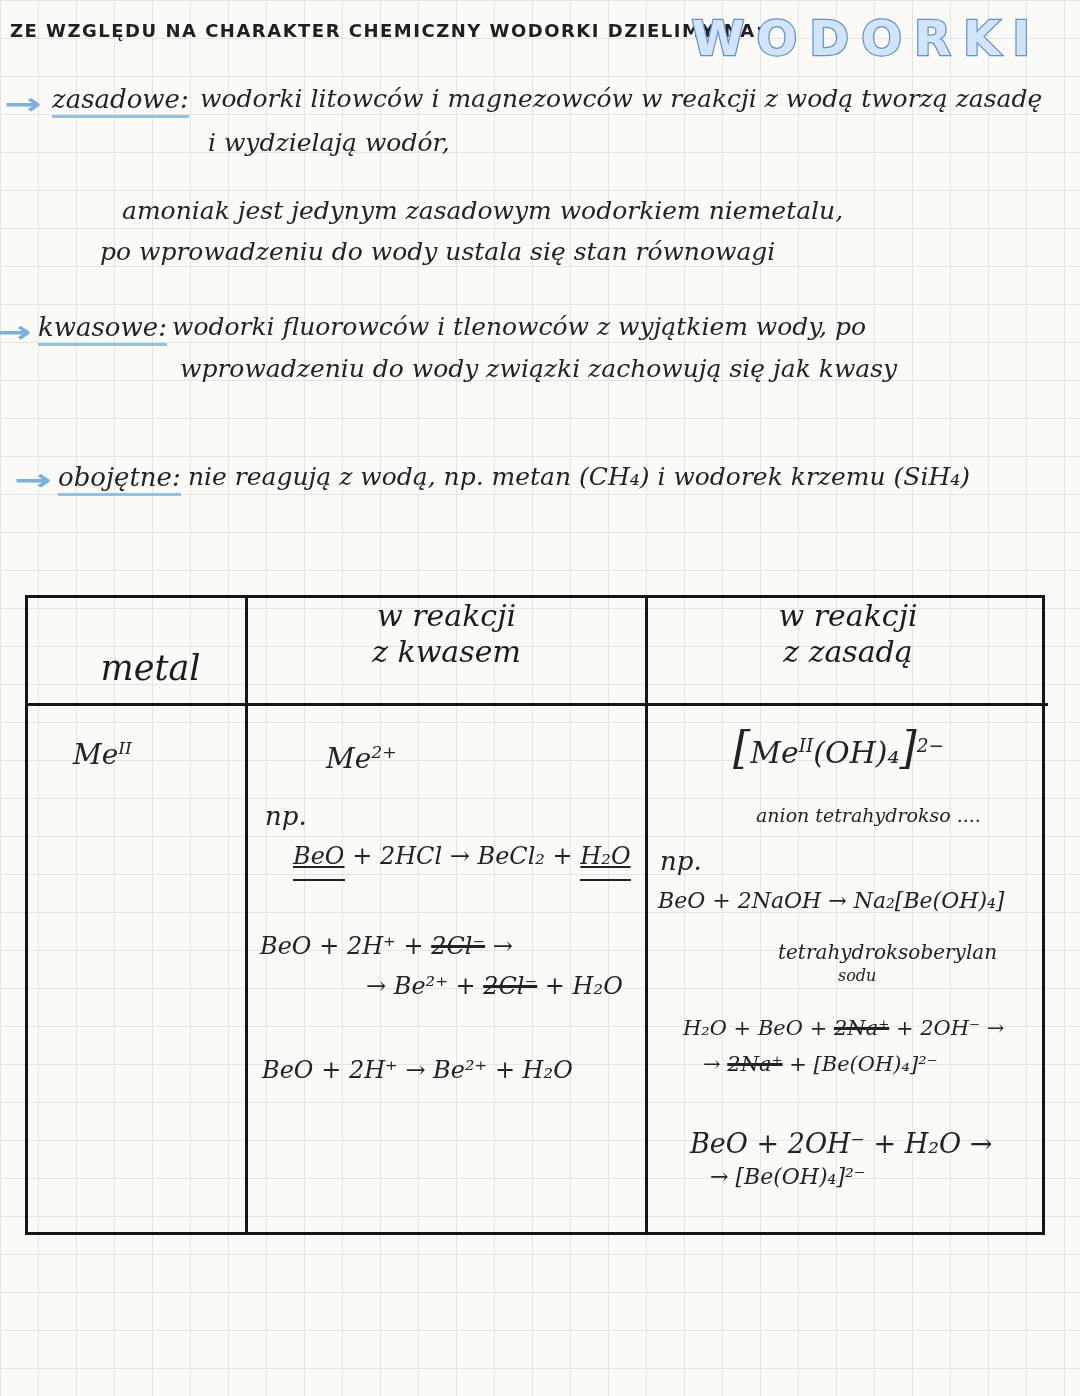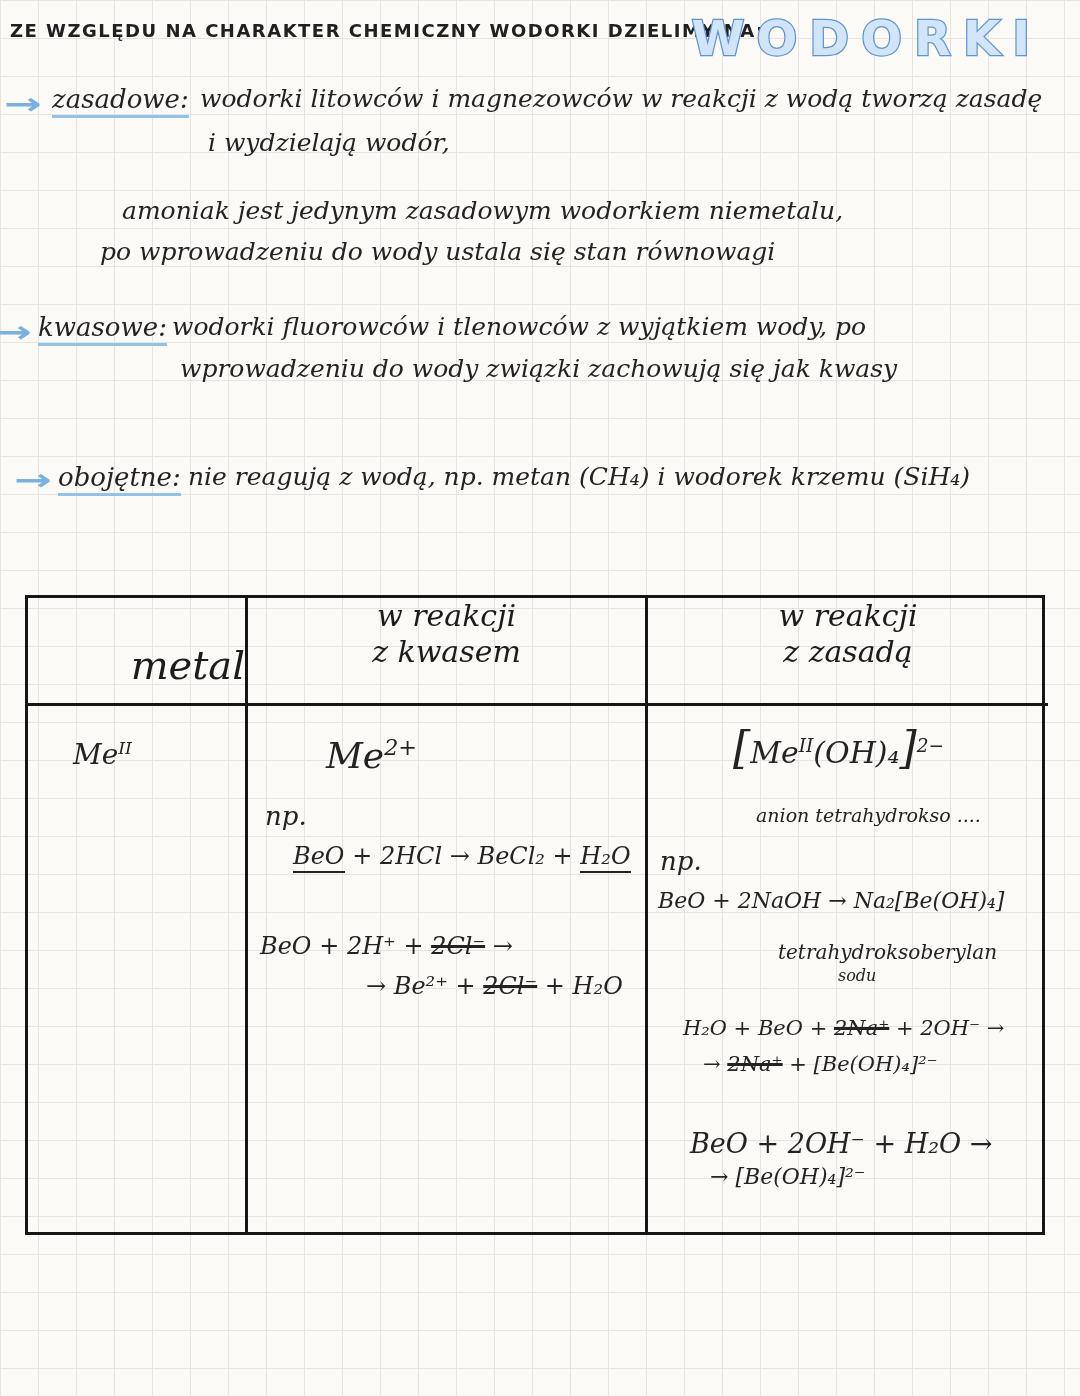--- a/index.html
+++ b/index.html
@@ -17,32 +17,32 @@
   .hand { font-family:"DejaVu Serif", serif; font-style:italic; color:#232323; }
   .caps { font-family:"DejaVu Sans", sans-serif; font-weight:700; color:#202020; letter-spacing:1.5px; }
   .title {
     font-family:"DejaVu Sans", sans-serif; font-weight:700; font-size:48px;
     color:#d2e4f7; -webkit-text-stroke:2.5px #5e94cf; paint-order:stroke fill;
     letter-spacing:12px;
   }
   .arrow { font-family:"DejaVu Sans", sans-serif; font-weight:700; color:#79b1e0; font-size:30px; display:inline-block; transform:scaleX(1.5); }
   .u-blue { border-bottom:3px solid #8fc3ea; padding-bottom:1px; }
   .strike { text-decoration:line-through; text-decoration-thickness:2.5px;margin-top:15px; }
-  .u-ink { border-bottom:2.5px solid #232323; padding-bottom:1px; }
+  .u-ink { border-bottom:2.5px solid #232323; padding-bottom:9px;text-decoration:underline; }
   sup { font-size:0.62em; }
   .tbl {
     position:absolute; left:25px; top:595px; width:1020px; height:640px;
     display:grid; grid-template-columns:220px 400px 400px; grid-template-rows:108px 1fr;
     border:3px solid #161616; background:transparent;
   }
   .cell { border-right:3px solid #161616; border-bottom:3px solid #161616; position:relative; }
   .cell.no-r { border-right:none; }
   .cell.no-b { border-bottom:none; }
   .th { font-style:italic; font-size:30px; color:#1c1c1c; display:flex; flex-direction:column; align-items:center; justify-content:flex-start; line-height:1.2; }
-  .th-metal { align-items:flex-end; justify-content:flex-end; padding:12px 0 14px 28px; font-size:40px; }
+  .th-metal { align-items:center; justify-content:flex-end; padding:12px 0 14px 28px; font-size:35px; }
   .eq { font-style:italic; color:#232323; white-space:nowrap; }
 </style>
 </head>
 <body>
 
 <div class="page">
 
   <div class="abs caps" style="left:10px; top:20px; font-size:18px; width:760px;">ZE WZGLĘDU NA CHARAKTER CHEMICZNY WODORKI DZIELIMY NA:</div>
 
   <div class="abs title" style="right:38px; top:10px;">WODORKI</div>
@@ -78,33 +78,34 @@
       <span>z zasadą</span>
     </div>
 
     <div class="cell no-b">
       <span class="abs eq" style="left:45px; top:32px; font-size:28px;">
         <span>Me</span><sup>II</sup>
       </span>
     </div>
 
     <div class="cell no-b">
-      <span class="abs eq" style="left:78px; top:28px; font-size:36px;">
+      <span class="abs eq" style="left:78px; top:36px; font-size:28px;">
         <span>Me</span><sup>2+</sup>
       </span>
       <span class="abs eq" style="left:17px; top:95px; font-size:26px;">np.</span>
       <span class="abs eq" style="left:45px; top:136px; font-size:24px;">
         <span class="u-ink">BeO</span><span> + 2HCl → BeCl₂ + </span><span class="u-ink">H₂O</span>
       </span>
       <span class="abs eq" style="left:12px; top:226px; font-size:24px;">
         <span>BeO + 2H⁺ + </span><span class="strike">2Cl⁻</span><span> →</span>
       </span>
       <span class="abs eq" style="left:118px; top:266px; font-size:24px;">
         <span>→ Be²⁺ + </span><span class="strike">2Cl⁻</span><span> + H₂O</span>
       </span>
+      <span class="abs eq" style="left:14px; top:350px; font-size:24px;">BeO + 2H⁺ → Be²⁺ + H₂O</span>
     </div>
 
     <div class="cell no-r no-b">
       <span class="abs eq" style="left:85px; top:16px; font-size:30px;">
         <span style="font-size:44px; font-weight:400;">[</span><span>Me</span><sup>II</sup><span>(OH)₄</span><span style="font-size:44px; font-weight:400;">]</span><sup>2−</sup>
       </span>
       <span class="abs eq" style="left:108px; top:98px; font-size:19px;">anion tetrahydrokso ....</span>
       <span class="abs eq" style="left:12px; top:140px; font-size:26px;">np.</span>
       <span class="abs eq" style="left:10px; top:182px; font-size:22px;">BeO + 2NaOH → Na₂[Be(OH)₄]</span>
       <span class="abs eq" style="left:130px; top:234px; font-size:20px;">tetrahydroksoberylan</span>

